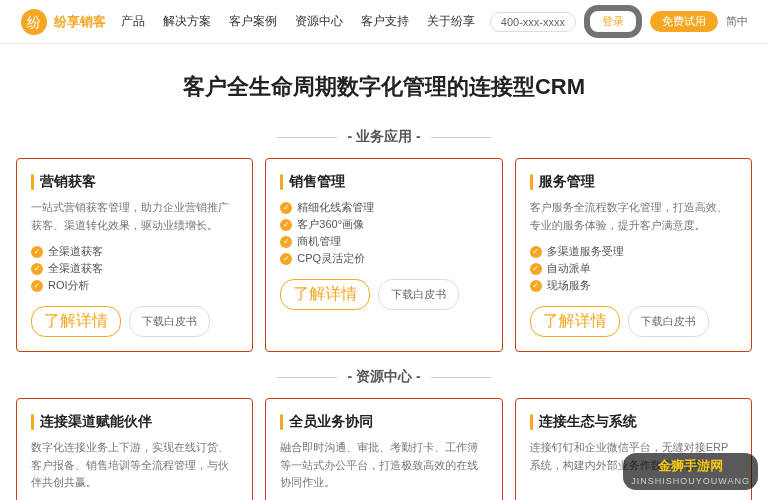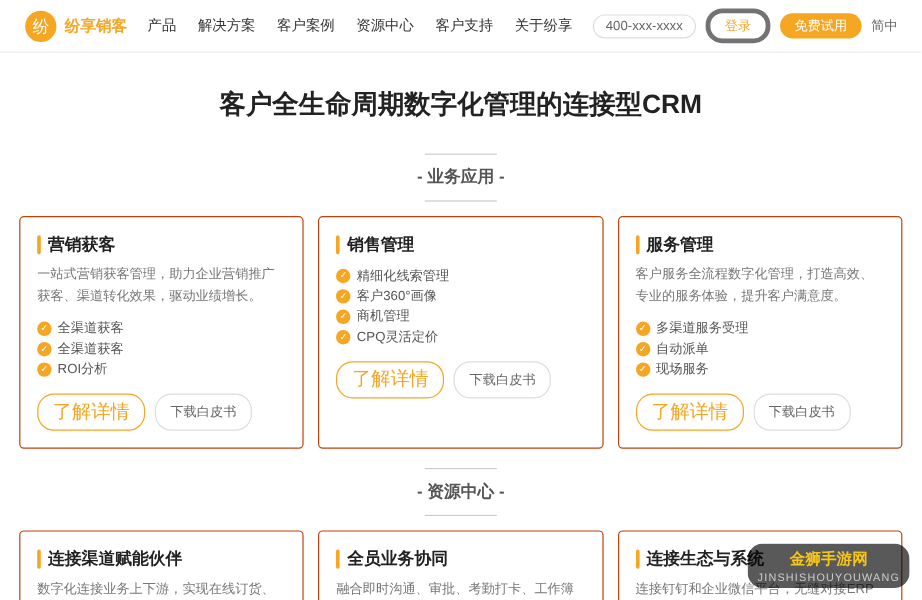--- a/index.html
+++ b/index.html
@@ -55,21 +55,21 @@
     .phone-btn {
       border: 1px solid #ddd;
       border-radius: 14px;
       padding: 3px 10px;
       font-size: 11px;
       color: #666;
       cursor: pointer;
       white-space: nowrap;
     }
     .login-btn {
-      border: 4px solid #737373;
+      border: 6px solid #737373;
       border-radius: 14px;
       padding: 3px 12px;
       font-size: 11px;
       color: #f5a623;
       cursor: pointer;
     }
     .trial-btn {
       background: #f5a623;
       border-radius: 14px;
       padding: 3px 12px;
@@ -96,21 +96,20 @@
       margin-bottom: 0;
     }
 
     
     .section-title-wrap {
       display: flex;
       align-items: center;
       justify-content: center;
       gap: 10px;
       margin: 16px 0 12px;
-      flex-direction: column;
     }
     .section-line {
       width: 60px;
       height: 1px;
       background: #ccc;
     }
     .section-title {
       font-size: 14px;
       color: #555;
       font-weight: bold;

